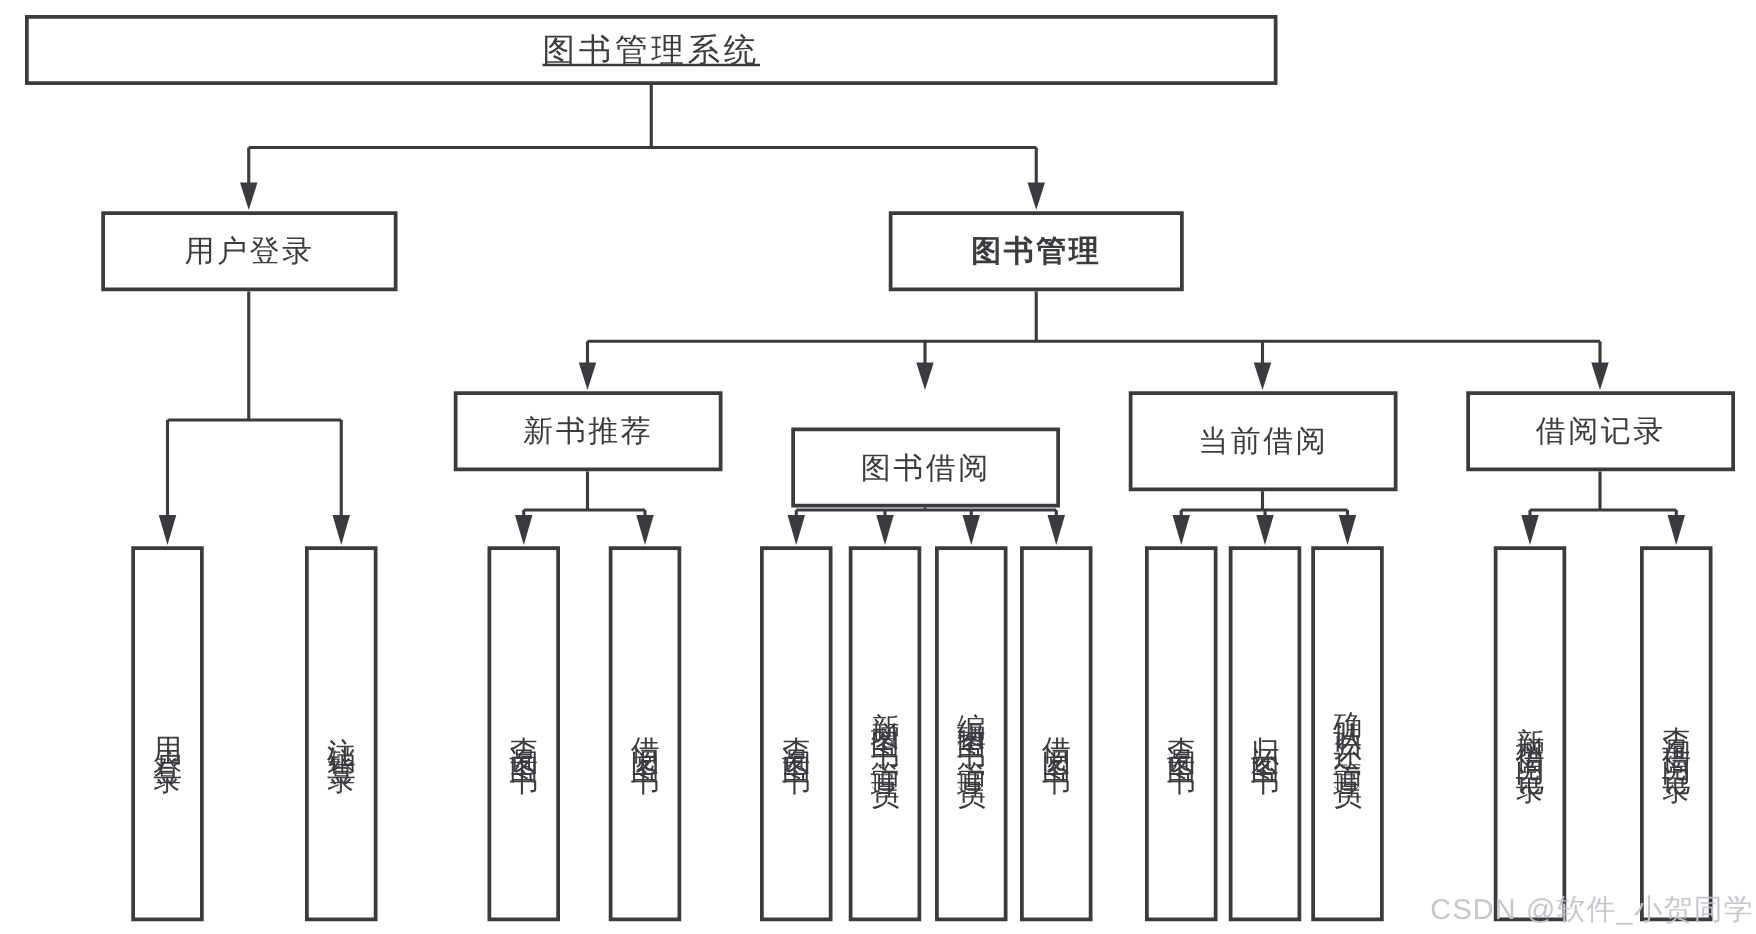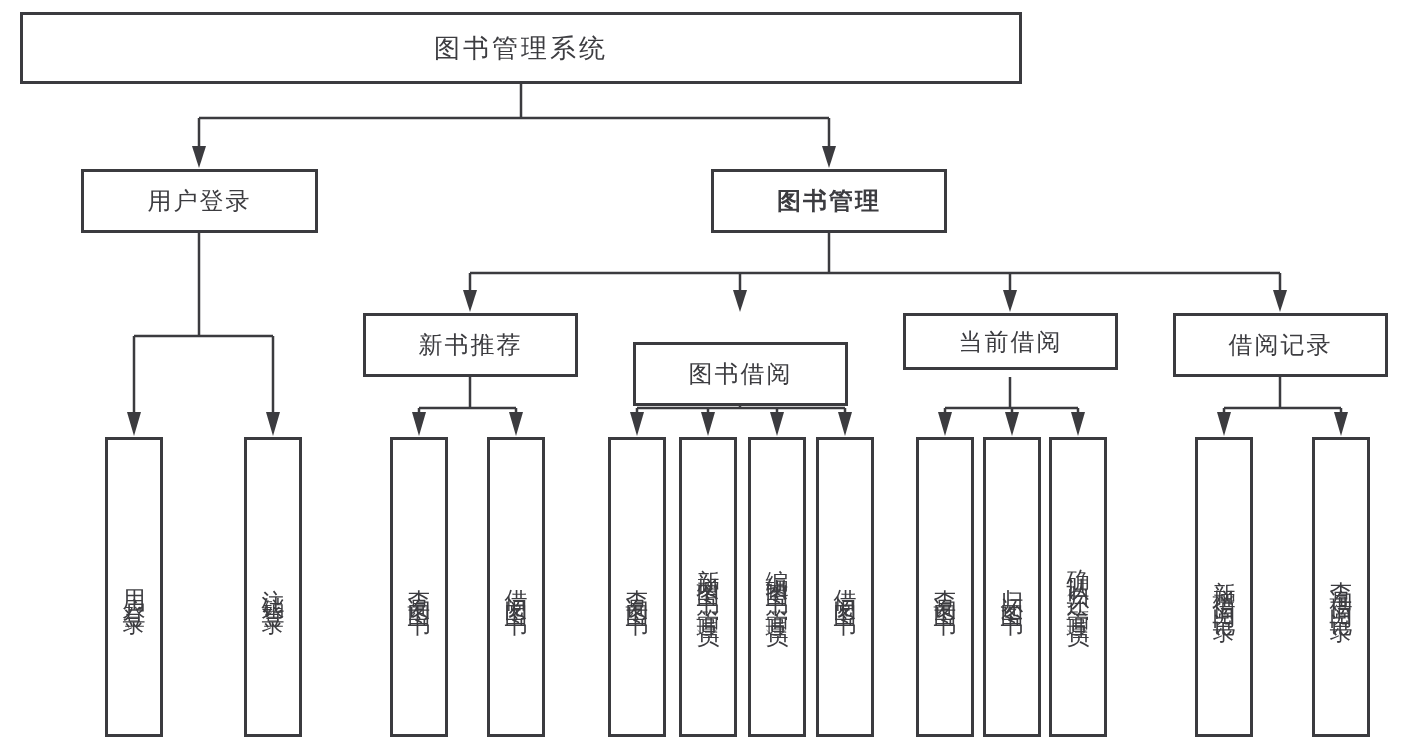--- a/index.html
+++ b/index.html
@@ -131,38 +131,38 @@
     <polygon points="1078,436 1071,412 1085,412"></polygon>
 
     <path d="M1280 377 V408"></path>
     <path d="M1224 408 H1341"></path>
     <path d="M1224 408 V418"></path>
     <polygon points="1224,436 1217,412 1231,412"></polygon>
     <path d="M1341 408 V418"></path>
     <polygon points="1341,436 1334,412 1348,412"></polygon>
   </svg>
 
-  <div class="box h-label root-box" style="left:20px; top:12px; width:1002px; height:72px;">
+  <div class="box h-label root-box" style="left:20px; top:12px; width:1002px; height:56px;text-decoration:underline;">
     <span>图书管理系统</span>
   </div>
 
   <div class="box h-label" style="left:81px; top:169px; width:237px; height:64px;">
     <span>用户登录</span>
   </div>
   <div class="box h-label" style="left:711px; top:169px; width:236px; height:64px;font-weight:bold;">
     <span>图书管理</span>
   </div>
 
   <div class="box h-label" style="left:363px; top:313px; width:215px; height:64px;justify-content:center;">
     <span>新书推荐</span>
   </div>
   <div class="box h-label" style="left:633px; top:313px; width:215px; height:64px;margin-top:29px;">
     <span>图书借阅</span>
   </div>
-  <div class="box h-label" style="left:903px; top:313px; width:215px; height:57px;">
+  <div class="box h-label" style="left:903px; top:313px; width:215px; height:80px;">
     <span>当前借阅</span>
   </div>
   <div class="box h-label" style="left:1173px; top:313px; width:215px; height:64px;">
     <span>借阅记录</span>
   </div>
 
   <div class="box leaf" style="left:105px; top:437px; width:58px; height:300px;">
     <span>用户登录</span>
   </div>
   <div class="box leaf" style="left:244px; top:437px; width:58px; height:300px;">
@@ -199,14 +199,15 @@
     <span>确认归还（管理员）</span>
   </div>
 
   <div class="box leaf" style="left:1195px; top:437px; width:58px; height:300px;">
     <span>新增借阅记录</span>
   </div>
   <div class="box leaf" style="left:1312px; top:437px; width:58px; height:300px;">
     <span>查询借阅记录</span>
   </div>
 
+  <div class="watermark">CSDN @软件_小贺同学</div>
 
 </div>
 
 </body></html>

